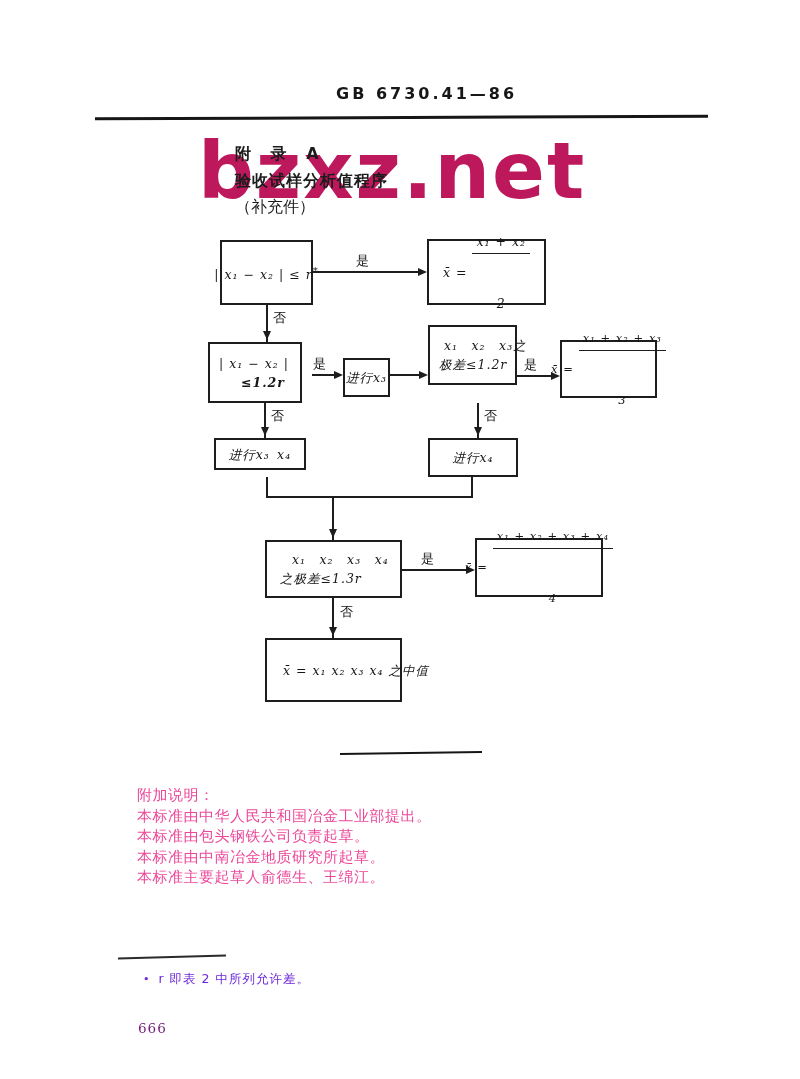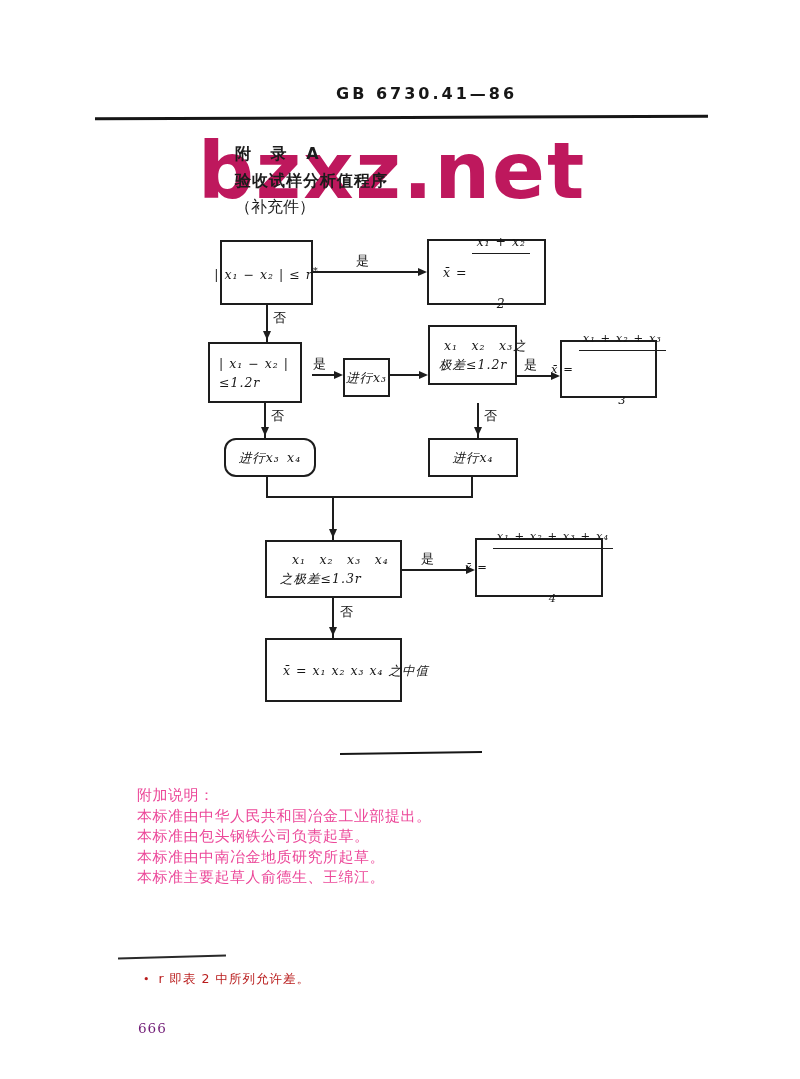--- a/index.html
+++ b/index.html
@@ -65,21 +65,21 @@
 
   .divider { position:absolute; left:340px; top:752px; width:142px; height:2px; background:#161616; transform:rotate(-0.8deg); }
 
   
   .notes { position:absolute; left:137px; top:785px; font-family:Liberation Sans, sans-serif;
     font-size:15px; letter-spacing:0.5px; color:#ec4899; line-height:20.5px; }
   .notes .heading { margin-bottom:0; }
 
   
   .footnote-rule { position:absolute; left:118px; top:956px; width:108px; height:2px; background:#2a2a2a; transform:rotate(-1.5deg); }
-  .footnote { position:absolute; left:143px; top:971px; font-size:12.5px; letter-spacing:1px; color:#b91c1c;
+  .footnote { position:absolute; left:143px; top:971px; font-size:12.5px; letter-spacing:1px; color:#6d28d9;
     font-family:"DejaVu Serif",serif; }
   .footnote .marker { font-size:11px; margin-right:8px; }
   .footnote .ftext { font-family:"DejaVu Sans",sans-serif; font-size:12.5px; }
 
   .page-number { position:absolute; left:138px; top:1020px; font-size:13.5px; letter-spacing:1px;
     font-family:"DejaVu Serif",serif; color:#701a75; }
 </style>
 </head>
 <body>
 
@@ -111,21 +111,21 @@
       <span class="den">2</span>
     </span>
   </div>
 
   <div class="vline" style="left:266px; top:305px; height:37px;"></div>
   <div class="branch-label" style="left:273px; top:309px;">否</div>
   <div class="arr-d" style="left:263px; top:331px;"></div>
 
   <div class="box leftalign" style="left:208px; top:342px; width:94px; height:61px; padding-left:9px;">
     <span class="fm">| x₁ − x₂ |</span>
-    <span class="fm" style="">≤1.2r</span>
+    <span class="fm" style="margin-left:22px;font-weight:bold;">≤1.2r</span>
   </div>
 
   <div class="hline" style="left:312px; top:374px; width:24px;"></div>
   <div class="arr-r" style="left:334px; top:371px;"></div>
   <div class="branch-label" style="left:313px; top:355px;">是</div>
 
   <div class="box" style="left:343px; top:358px; width:47px; height:39px;">
     <span class="fm">进行x₃</span>
   </div>
 
@@ -150,21 +150,21 @@
   </div>
 
   <div class="vline" style="left:264px; top:403px; height:35px;"></div>
   <div class="branch-label" style="left:271px; top:407px;">否</div>
   <div class="arr-d" style="left:261px; top:427px;"></div>
 
   <div class="vline" style="left:477px; top:403px; height:35px;"></div>
   <div class="branch-label" style="left:484px; top:407px;">否</div>
   <div class="arr-d" style="left:474px; top:427px;"></div>
 
-  <div class="box" style="left:224px; top:438px; width:92px; height:39px;border-radius:12px;">
+  <div class="box" style="left:214px; top:438px; width:92px; height:32px;">
     <span class="fm">进行x₃ x₄</span>
   </div>
   <div class="box" style="left:428px; top:438px; width:90px; height:39px;">
     <span class="fm">进行x₄</span>
   </div>
 
   <div class="vline" style="left:266px; top:477px; height:21px;"></div>
   <div class="vline" style="left:471px; top:477px; height:21px;"></div>
   <div class="hline" style="left:266px; top:496px; width:207px;"></div>
   <div class="vline" style="left:332px; top:496px; height:44px;"></div>

